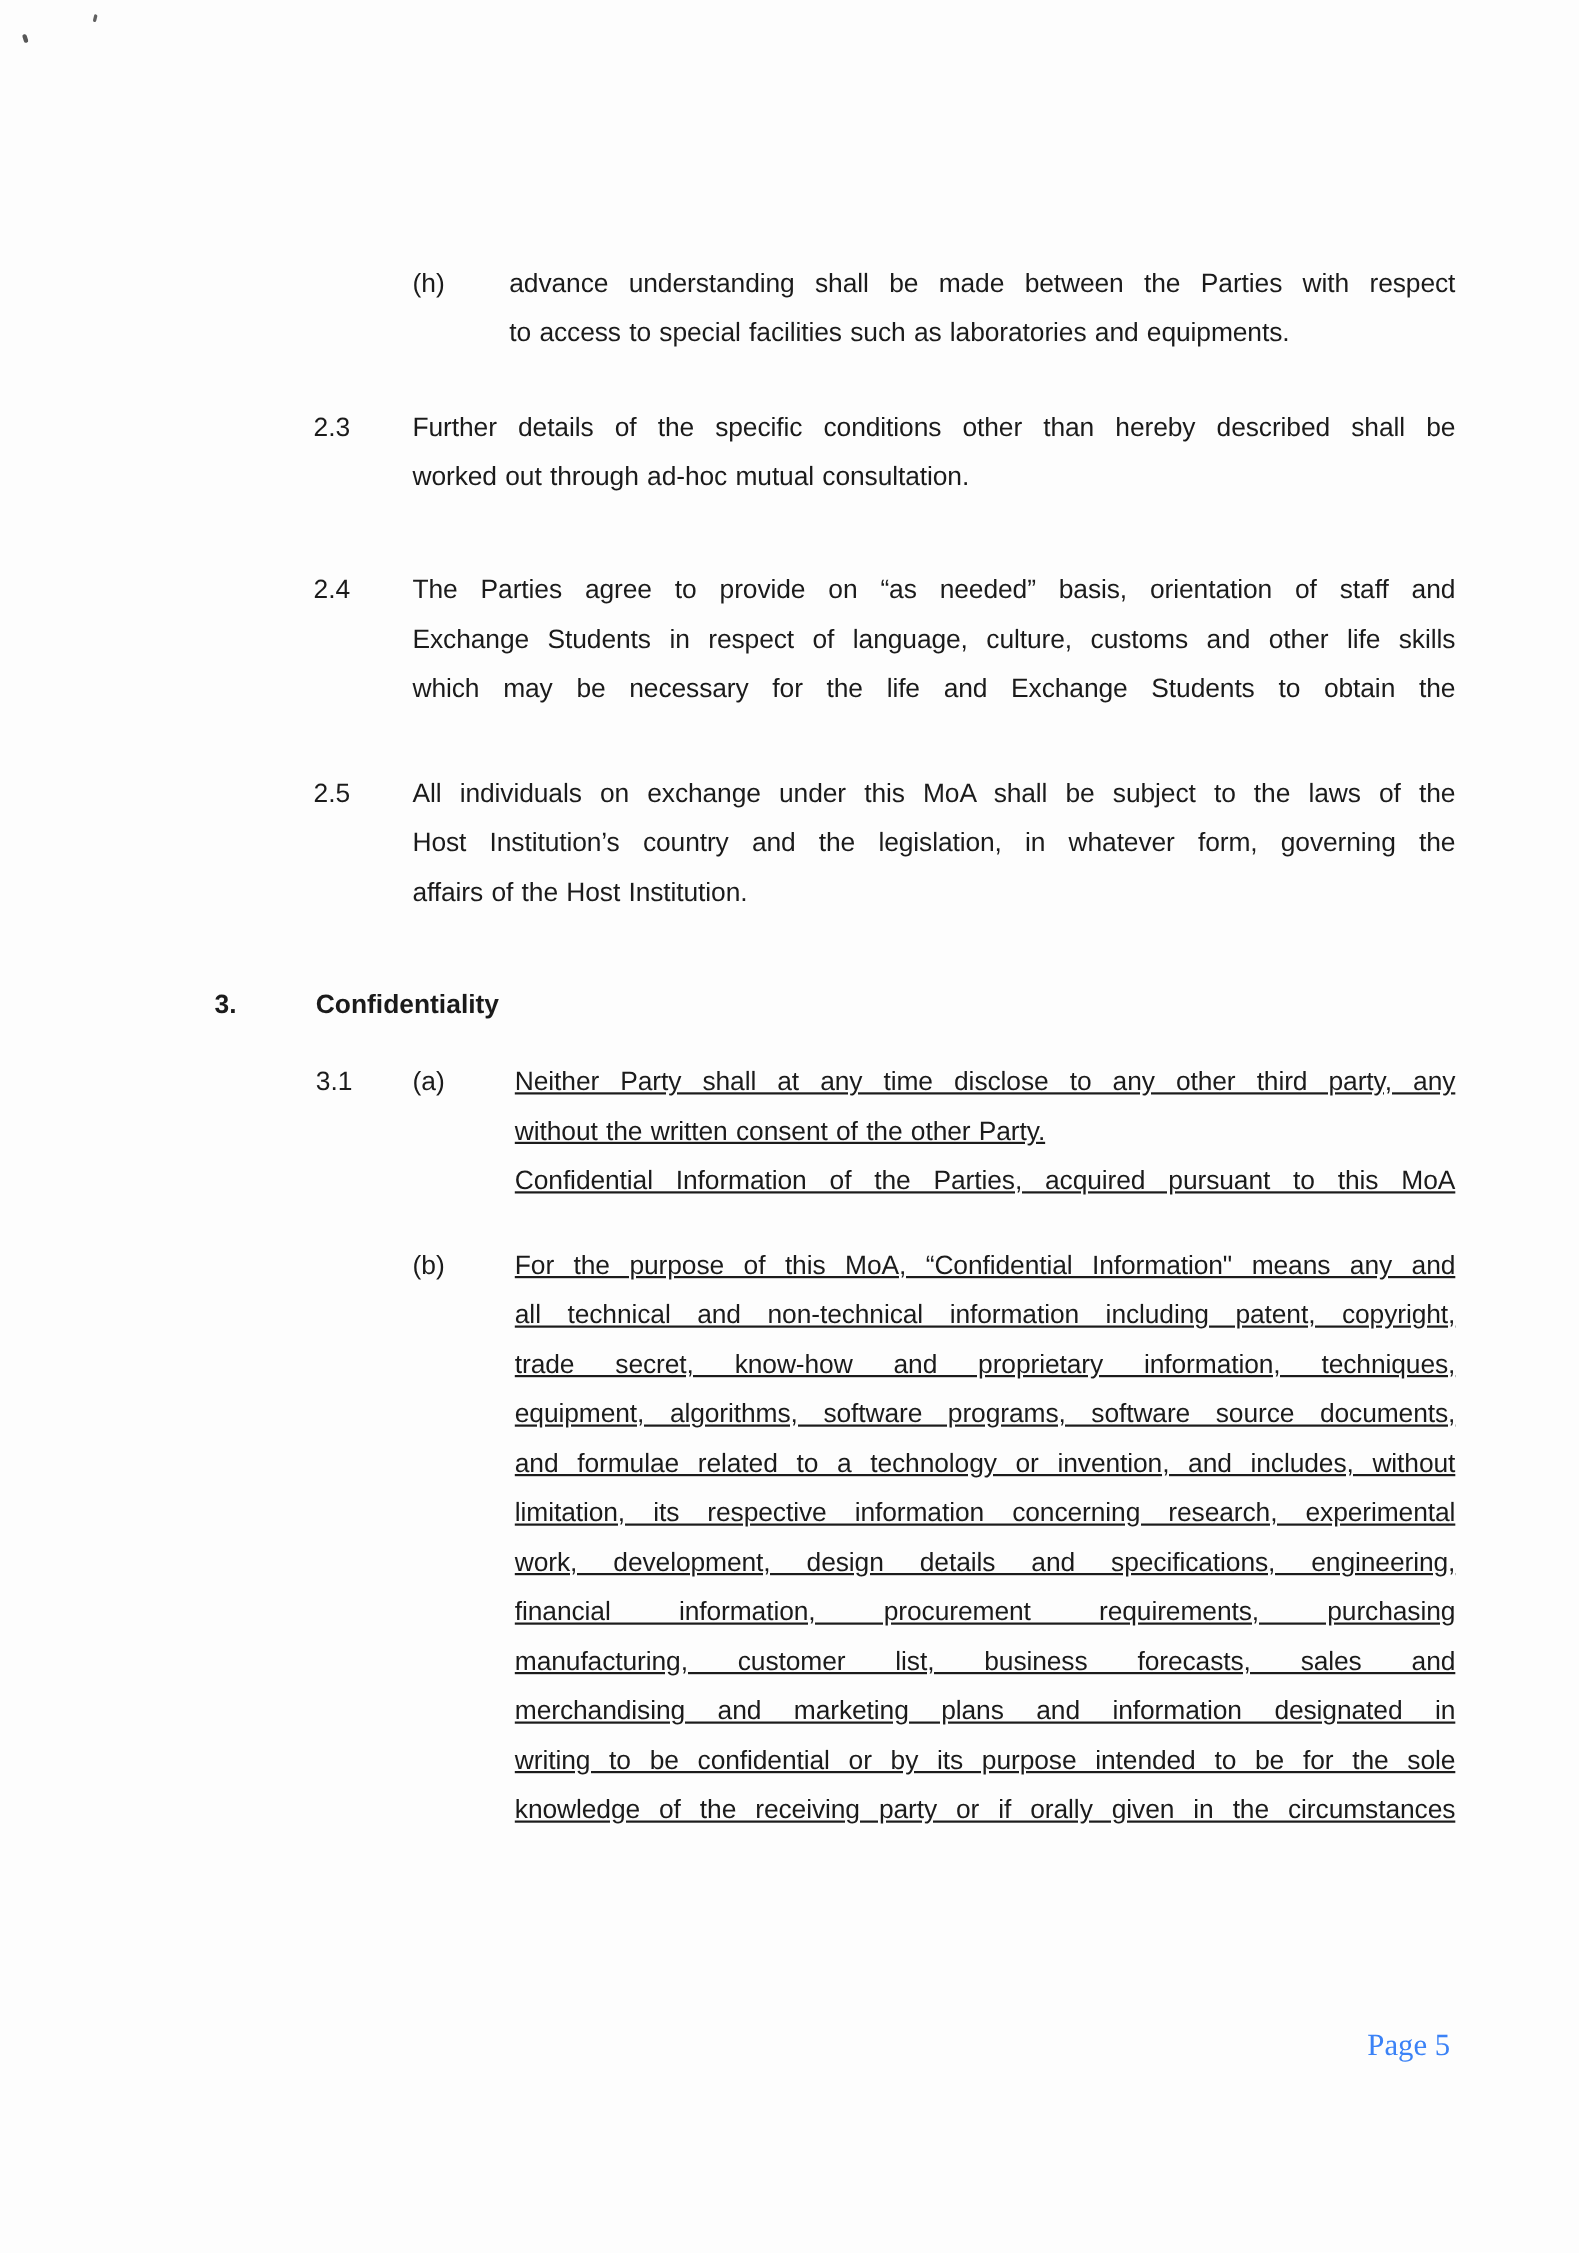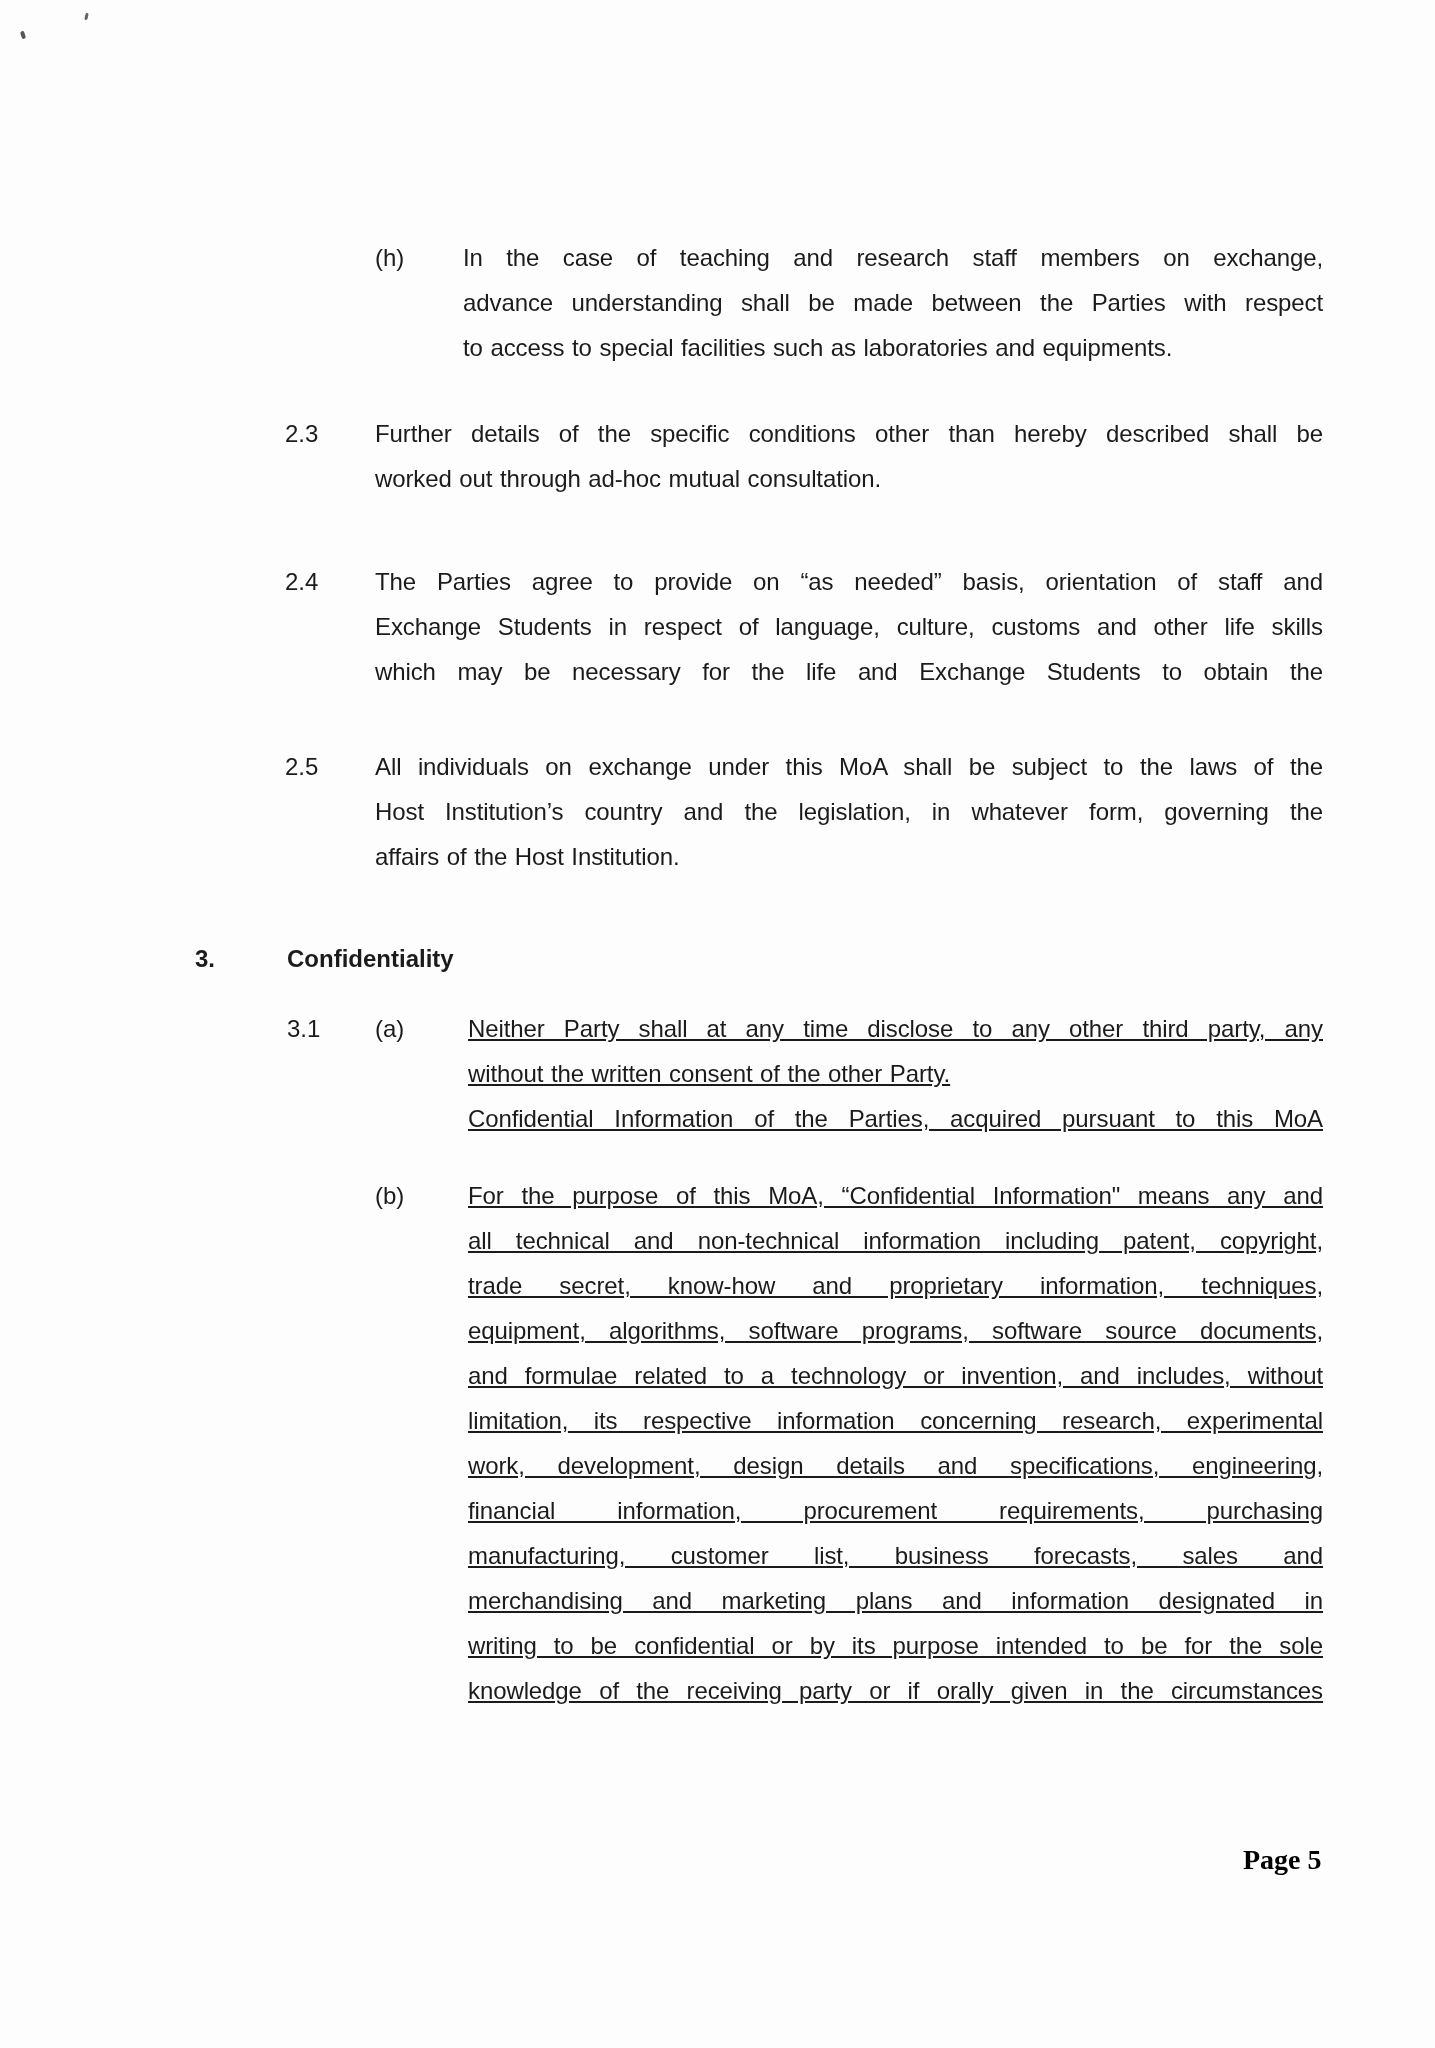--- a/index.html
+++ b/index.html
@@ -65,22 +65,21 @@
   .m-31  { margin-top: 25px; }
   .m-31b { margin-top: 32px; }
 
   .page-number {
     position: absolute;
     left: 1243px;
     top: 1840px;
     font-family: "Liberation Serif", "DejaVu Serif", serif;
     font-size: 28px;
     line-height: 40px;
-    color: #000000;
-    font-weight: bold;
+    color: #3b82f6;
   }
   .speck {
     position: absolute;
     background: #3a3a3a;
     border-radius: 2px;
   }
   .speck-1 { left: 85px; top: 13px; width: 3px; height: 7px; transform: rotate(14deg); opacity: .8; }
   .speck-2 { left: 21px; top: 31px; width: 4px; height: 8px; transform: rotate(-18deg); opacity: .85; }
 </style>
 </head>
@@ -89,21 +88,20 @@
 <div class="page">
 
   <span class="speck speck-1"></span>
   <span class="speck speck-2"></span>
 
   <div class="content">
 
     <div class="para letter-h m-h">
       <span class="sublabel">(h)</span>
       <div>
-          <div class="tline">In the case of teaching and research staff members on exchange,</div>
           <div class="tline">advance understanding shall be made between the Parties with respect</div>
           <div class="tline last">to access to special facilities such as laboratories and equipments.</div>
         </div>
     </div>
 
     <div class="para clause m-23">
       <span class="num">2.3</span>
       <div>
           <div class="tline">Further details of the specific conditions other than hereby described shall be</div>
           <div class="tline last">worked out through ad-hoc mutual consultation.</div>

